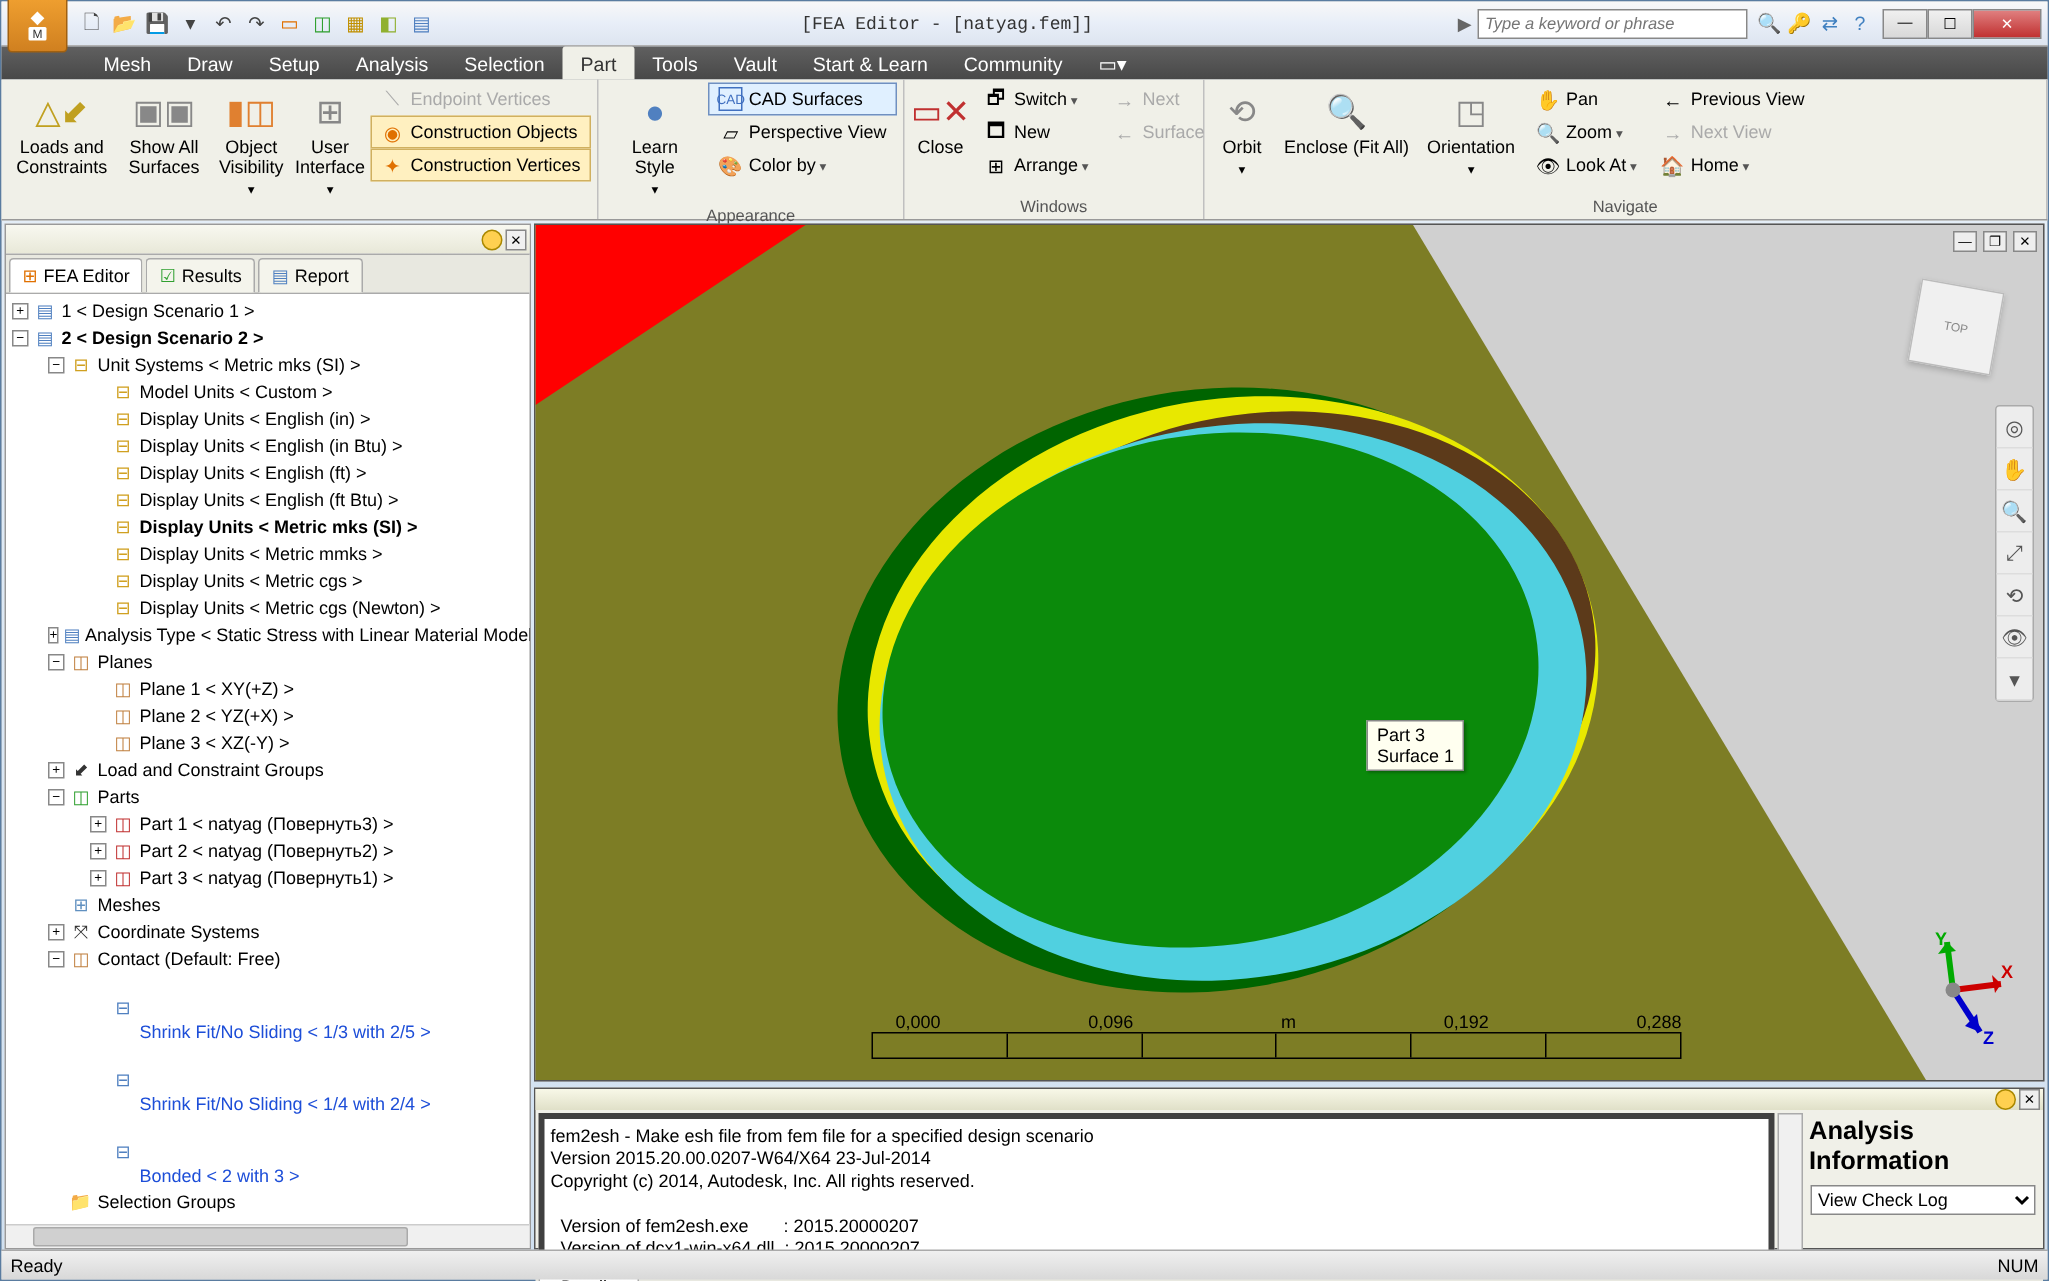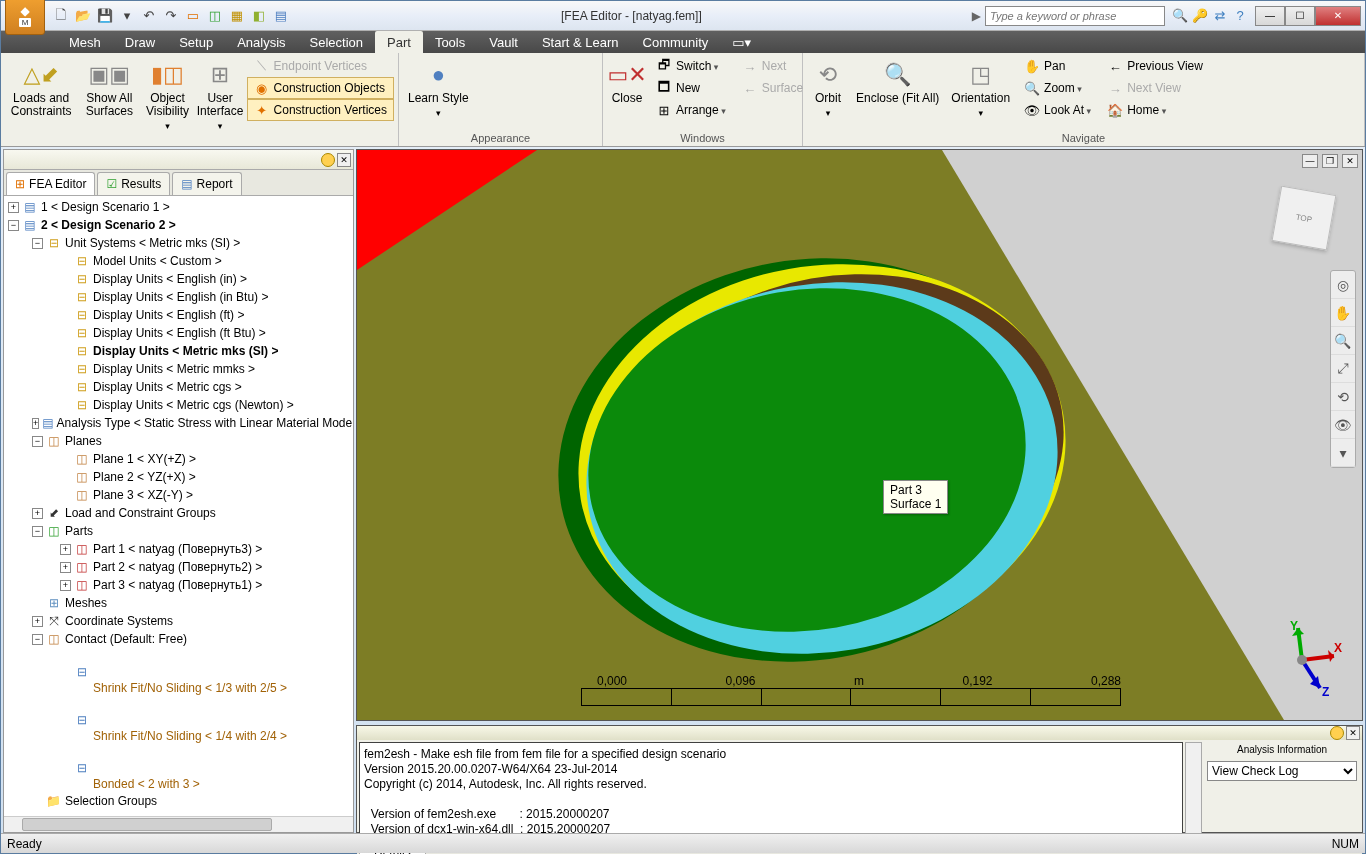--- a/index.html
+++ b/index.html
@@ -3,21 +3,21 @@
 <meta charset="utf-8">
 <style>
 * { margin: 0; padding: 0; box-sizing: border-box; font-family: "Segoe UI", Tahoma, sans-serif; font-size: 12px; }
 body { background: #d4d0c8; overflow: hidden; width: 1366px; height: 854px; position: relative; }
 
 
 .win-frame { position: absolute; top: 0; left: 0; right: 0; bottom: 0; border: 1px solid #5a7ca0; background: linear-gradient(to bottom, #e8f0f8, #d0e0f0); }
 .title-bar { height: 30px; display: flex; align-items: center; padding: 0 4px; background: linear-gradient(to bottom, #f8f8f8 0%, #e8eef8 50%, #dde5f0 100%); border-bottom: 1px solid #b0b0b0; }
 .title-bar .qat { display: flex; align-items: center; gap: 2px; }
 .title-bar .qat-btn { width: 20px; height: 20px; display: flex; align-items: center; justify-content: center; border: none; background: transparent; color: #444; font-size: 13px; cursor: pointer; }
-.title-bar .title-text { flex: 1; text-align: center; font-size: 12px; color: #333; }
+.title-bar .title-text { flex: 1; text-align: center; font-size: 12px; color: #333; font-family: Liberation Mono, monospace; }
 .title-bar .search-box { width: 180px; height: 20px; background: white; border: 1px solid #888; margin-right: 6px; padding: 0 4px; font-style: italic; color: #888; font-size: 11px; }
 .title-bar .help-icons { display: flex; gap: 2px; align-items: center; }
 .title-bar .help-icons span { width: 18px; height: 18px; display: flex; align-items: center; justify-content: center; cursor: pointer; color: #555; font-size: 13px; }
 .win-controls { display: flex; gap: 0; margin-left: 6px; }
 .win-controls button { width: 30px; height: 20px; border: 1px solid #888; background: linear-gradient(to bottom, #f0f0f0, #d8d8d8); cursor: pointer; font-size: 10px; }
 .win-controls .close { background: linear-gradient(to bottom, #e08080, #c03030); color: white; width: 46px; }
 
 
 .app-logo { width: 40px; height: 38px; background: linear-gradient(to bottom, #f0a030, #d08020); border: 1px solid #a06010; border-radius: 3px; margin-right: 6px; display: flex; flex-direction: column; align-items: center; justify-content: center; font-size: 8px; color: #fff; }
 .app-logo .m { font-size: 8px; background: white; color: #333; padding: 0 3px; border-radius: 1px; }
@@ -51,21 +51,21 @@
 .pane-tab { padding: 0 8px; display: flex; align-items: center; gap: 4px; border: 1px solid #aaa; border-bottom: none; margin-top: 2px; margin-left: 2px; background: #f4f4ec; font-size: 12px; cursor: pointer; border-radius: 3px 3px 0 0; }
 .pane-tab.active { background: #fff; }
 .pane-tab .ico { font-size: 12px; }
 .tree { flex: 1; overflow: auto; padding: 2px 0; font-size: 12px; }
 .tree-node { display: flex; align-items: center; padding: 1px 0; white-space: nowrap; cursor: default; padding-left: var(--indent, 4px); }
 .tree-node .expander { width: 11px; height: 11px; border: 1px solid #888; display: flex; align-items: center; justify-content: center; font-size: 9px; margin-right: 3px; background: #fff; line-height: 1; }
 .tree-node .expander.empty { border: none; }
 .tree-node .ico { width: 16px; height: 16px; display: flex; align-items: center; justify-content: center; margin-right: 3px; font-size: 12px; }
 .tree-node .label { }
 .tree-node.bold .label { font-weight: bold; }
-.tree-node .blue { color: #a16207; margin-top: 32px; }
+.tree-node .blue { color: #1d4ed8; margin-top: 32px; }
 .tree-scroll { height: 16px; border-top: 1px solid #ccc; background: #f0f0f0; position: relative; }
 .tree-scroll .thumb { position: absolute; left: 18px; width: 250px; top: 1px; height: 13px; background: #d0d0d0; border: 1px solid #aaa; border-radius: 2px; }
 
 
 .right-pane { flex: 1; display: flex; flex-direction: column; }
 .viewport { flex: 1; position: relative; background: #d0d0d0; border: 1px solid #555; overflow: hidden; }
 .viewport .mdi-ctrls { position: absolute; top: 4px; right: 4px; display: flex; gap: 4px; z-index: 20; }
 .viewport .mdi-ctrls span { width: 16px; height: 14px; border: 1px solid #888; background: #eee; font-size: 9px; display: flex; align-items: center; justify-content: center; cursor: pointer; }
 .viewcube { position: absolute; top: 40px; right: 30px; width: 56px; height: 56px; background: #f0f0f0; border: 1px solid #bbb; transform: rotate(10deg); display: flex; align-items: center; justify-content: center; font-size: 8px; color: #888; z-index: 20; box-shadow: 0 2px 4px rgba(0,0,0,0.2); }
 .nav-bar { position: absolute; top: 120px; right: 6px; width: 26px; background: rgba(240,240,240,0.9); border: 1px solid #aaa; border-radius: 3px; display: flex; flex-direction: column; z-index: 20; }
@@ -87,24 +87,24 @@
 .scene .rim-yellow { position: absolute; top: 6px; left: 20px; right: -10px; bottom: 12px; border-radius: 50%; background: #e8e800; transform: rotate(-10deg); }
 .scene .rim-brown { position: absolute; top: 16px; left: 60px; right: -8px; bottom: 40px; border-radius: 50%; background: #5c3a1a; transform: rotate(-10deg); }
 .scene .rim-cyan { position: absolute; top: 24px; left: 28px; right: -2px; bottom: 8px; border-radius: 50%; background: #50d0e0; transform: rotate(-10deg); }
 .scene .disc { position: absolute; top: 30px; left: 30px; right: 30px; bottom: 30px; border-radius: 50%; background: #0b8a0b; transform: rotate(-10deg); }
 
 
 .console-wrap { height: 108px; border: 1px solid #555; margin-top: 4px; display: flex; flex-direction: column; background: #f0f0e8; }
 .console-header { height: 16px; background: linear-gradient(to bottom, #f8f8e8, #e0e0c8); display: flex; justify-content: flex-end; padding: 0 2px; gap: 2px; align-items: center; }
 .console-header .ctrl { width: 14px; height: 14px; border: 1px solid #888; background: #f0f0f0; display: flex; align-items: center; justify-content: center; font-size: 9px; cursor: pointer; }
 .console-body { flex: 1; display: flex; }
-.console-text { flex: 1; background: #fff; border: 1px solid #404040; margin: 2px; padding: 4px; font-family: "Courier New", monospace; font-size: 12px; white-space: pre; overflow: hidden; position: relative; }
+.console-text { flex: 1; background: #fff; border: 4px solid #404040; margin: 2px; padding: 4px; font-family: "Courier New", monospace; font-size: 12px; white-space: pre; overflow: hidden; position: relative; }
 .console-scroll { width: 17px; background: #f0f0f0; border: 1px solid #aaa; margin: 2px 0; }
 .console-side { width: 160px; padding: 4px; display: flex; flex-direction: column; gap: 6px; align-items: center; }
-.console-side .title { font-size: 10px; }
+.console-side .title { font-size: 17px; font-weight: bold; }
 .console-side select { width: 150px; border: 1px solid #888; background: #fff; font-size: 12px; height: 20px; }
 .console-tabs { height: 22px; display: flex; border-top: 1px solid #aaa; background: #e8e8e0; }
 .console-tab { padding: 0 14px; border: 1px solid #aaa; display: flex; align-items: center; font-size: 12px; background: #fff; border-top: none; margin-left: 2px; }
 
 
 .status-bar { position: absolute; bottom: 0; left: 0; right: 0; height: 20px; background: linear-gradient(to bottom, #f0f0f0, #d8d8d8); border-top: 1px solid #aaa; display: flex; align-items: center; justify-content: space-between; padding: 0 6px; font-size: 11px; }
 </style>
 </head>
 <body>
 
@@ -197,20 +197,34 @@
       </div>
     </div>
 
     <div class="ribbon-panel" style="width:204px">
       <div class="ribbon-panel-body">
         <button class="rbtn-v">
             <span class="ico" style="color:#5080c0">●</span>
             <span>Learn Style</span>
             <span style="font-size:9px">▾</span>
           </button>
+        <div class="col">
+          <button class="rbtn-h blue-border">
+              <span class="ico" style="color:#4070c0;font-size:9px;border:1px solid #4070c0;padding:0 2px">CAD</span>
+              <span>CAD Surfaces</span>
+            </button>
+          <button class="rbtn-h">
+              <span class="ico">▱</span>
+              <span>Perspective View</span>
+            </button>
+          <button class="rbtn-h">
+              <span class="ico">🎨</span>
+              <span class="drop">Color by</span>
+            </button>
+        </div>
       </div>
       <div class="ribbon-panel-title">Appearance</div>
     </div>
 
     <div class="ribbon-panel" style="width:200px">
       <div class="ribbon-panel-body">
         <button class="rbtn-v">
             <span class="ico" style="color:#c03030">▭✕</span>
             <span>Close</span>
           </button>
@@ -486,21 +500,21 @@
         <div class="viewcube">TOP</div>
         <div class="nav-bar">
           <div class="nbtn">◎</div>
           <div class="nbtn">✋</div>
           <div class="nbtn">🔍</div>
           <div class="nbtn">⤢</div>
           <div class="nbtn">⟲</div>
           <div class="nbtn">👁</div>
           <div class="nbtn">▾</div>
         </div>
-        <div class="tooltip-box" style="left:526px; top:330px">
+        <div class="tooltip-box" style="left:554px; top:330px">
           <div>Part 3</div>
           <div>Surface 1</div>
         </div>
         <div class="scale-bar">
           <div class="labels">
             <span>0,000</span>
             <span>0,096</span>
             <span>m</span>
             <span>0,192</span>
             <span>0,288</span>

